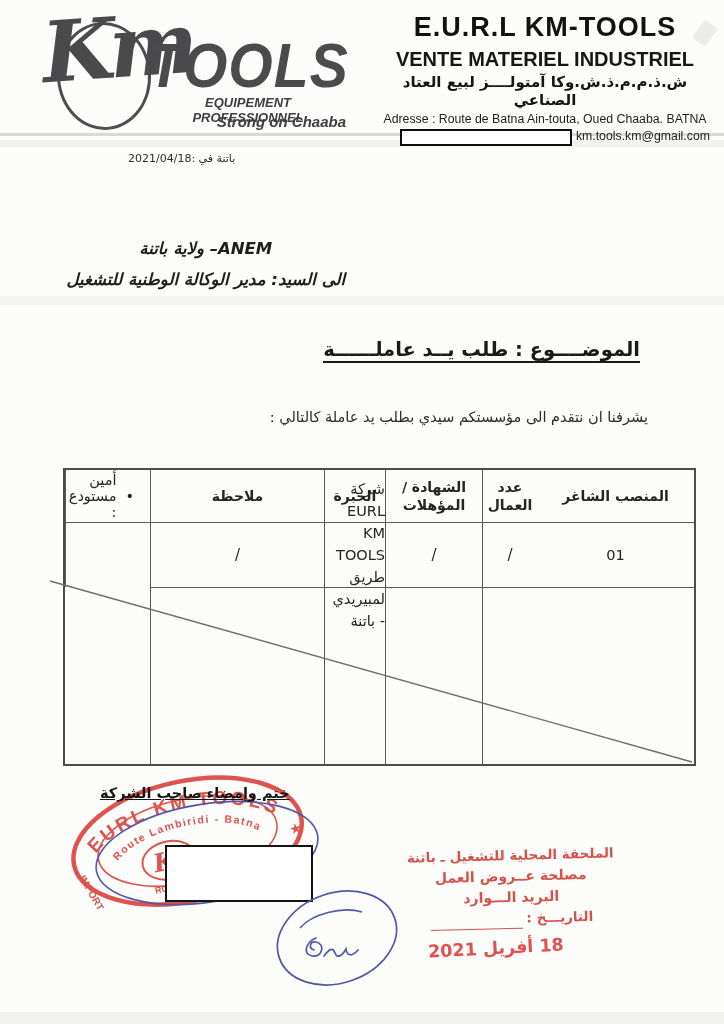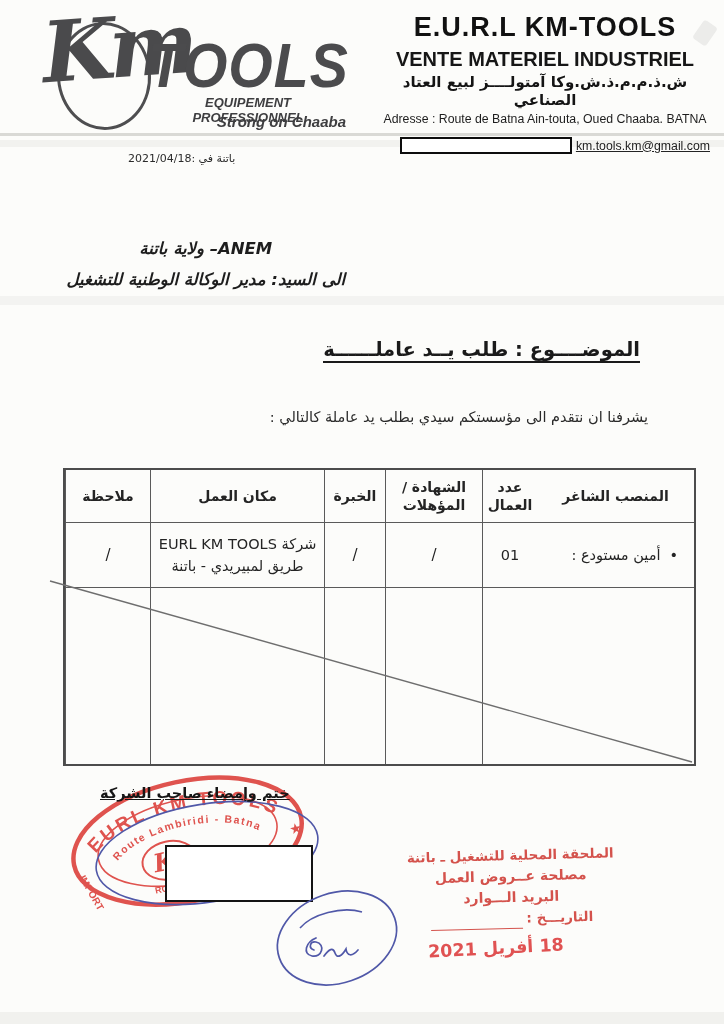--- a/index.html
+++ b/index.html
@@ -35,21 +35,21 @@
   .logo-tag2{
     position:absolute;left:150px;top:113px;width:196px;text-align:right;
     font-family:"Liberation Sans",sans-serif;font-weight:bold;font-style:italic;
     font-size:15px;color:#3e3e40;
   }
   .co-block{position:absolute;left:374px;top:12px;width:342px;text-align:center;}
   .co-name{font-family:"Liberation Sans",sans-serif;font-weight:bold;font-size:27px;letter-spacing:1px;color:#111;}
   .co-sub{font-family:"Liberation Sans",sans-serif;font-weight:bold;font-size:20px;color:#161616;margin-top:5px;}
   .co-ar{font-size:15px;font-weight:bold;color:#141414;margin-top:2px;}
   .co-addr{font-family:"Liberation Sans",sans-serif;font-size:12.3px;color:#1d1d1d;margin-top:3px;}
-  .email-row{display:flex;align-items:center;justify-content:flex-end;margin-top:11px;padding-right:6px;text-decoration:underline;}
+  .email-row{display:flex;align-items:flex-start;justify-content:flex-end;margin-top:3px;padding-right:6px;}
   .redact-inline{width:168px;height:13px;background:#fff;border:2px solid #0d0d0d;margin-right:4px;}
   .co-email{font-family:"Liberation Sans",sans-serif;font-size:12.3px;color:#1d1d1d;}
   
   .date-line{position:absolute;left:128px;top:152px;font-size:11px;color:#2b2b2b;}
   .recipient{
     position:absolute;right:379px;top:233px;text-align:center;
     font-weight:bold;font-style:italic;font-size:16.5px;line-height:31px;color:#1d1d1d;
     white-space:nowrap;
   }
   .subject{
@@ -147,21 +147,20 @@
     <div class="cell hcell">المنصب الشاغر</div>
     <div class="cell hcell">
       <span>عدد</span>
       <span>العمال</span>
     </div>
     <div class="cell hcell">
       <span>الشهادة /</span>
       <span>المؤهلات</span>
     </div>
     <div class="cell hcell">الخبرة</div>
-    <div class="cell hcell">مكان العمل</div>
     <div class="cell hcell">ملاحظة</div>
 
     <div class="cell dcell pos-cell row2" dir="rtl">
       <span>•</span>
       <span>أمين مستودع :</span>
     </div>
     <div class="cell dcell row2">01</div>
     <div class="cell dcell slash row2">/</div>
     <div class="cell dcell slash row2">/</div>
     <div class="cell dcell row2" dir="rtl" style="line-height:22px;">

